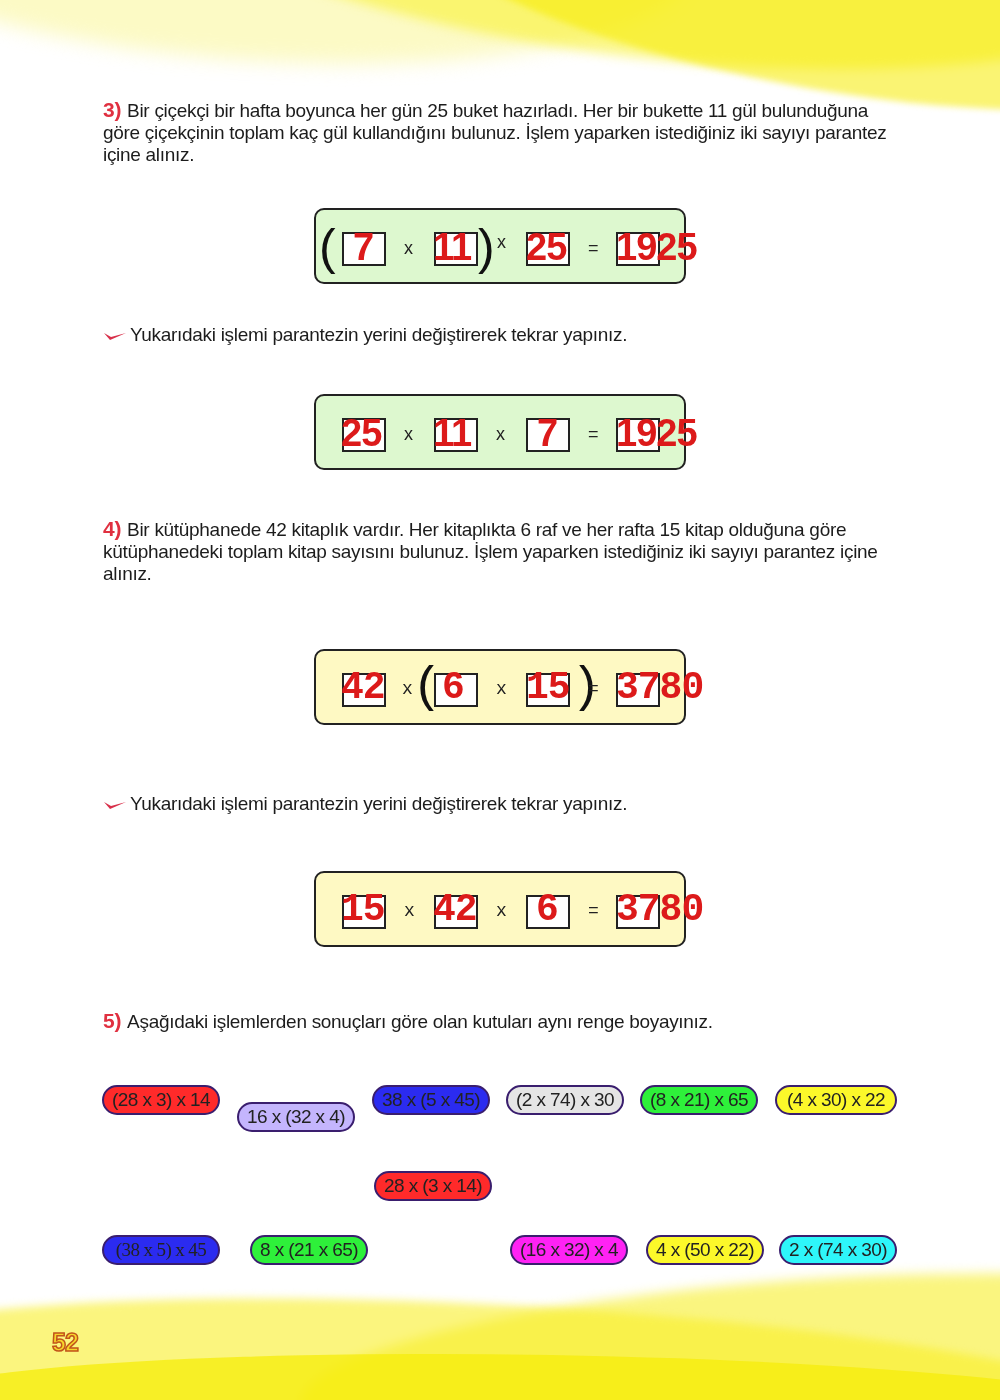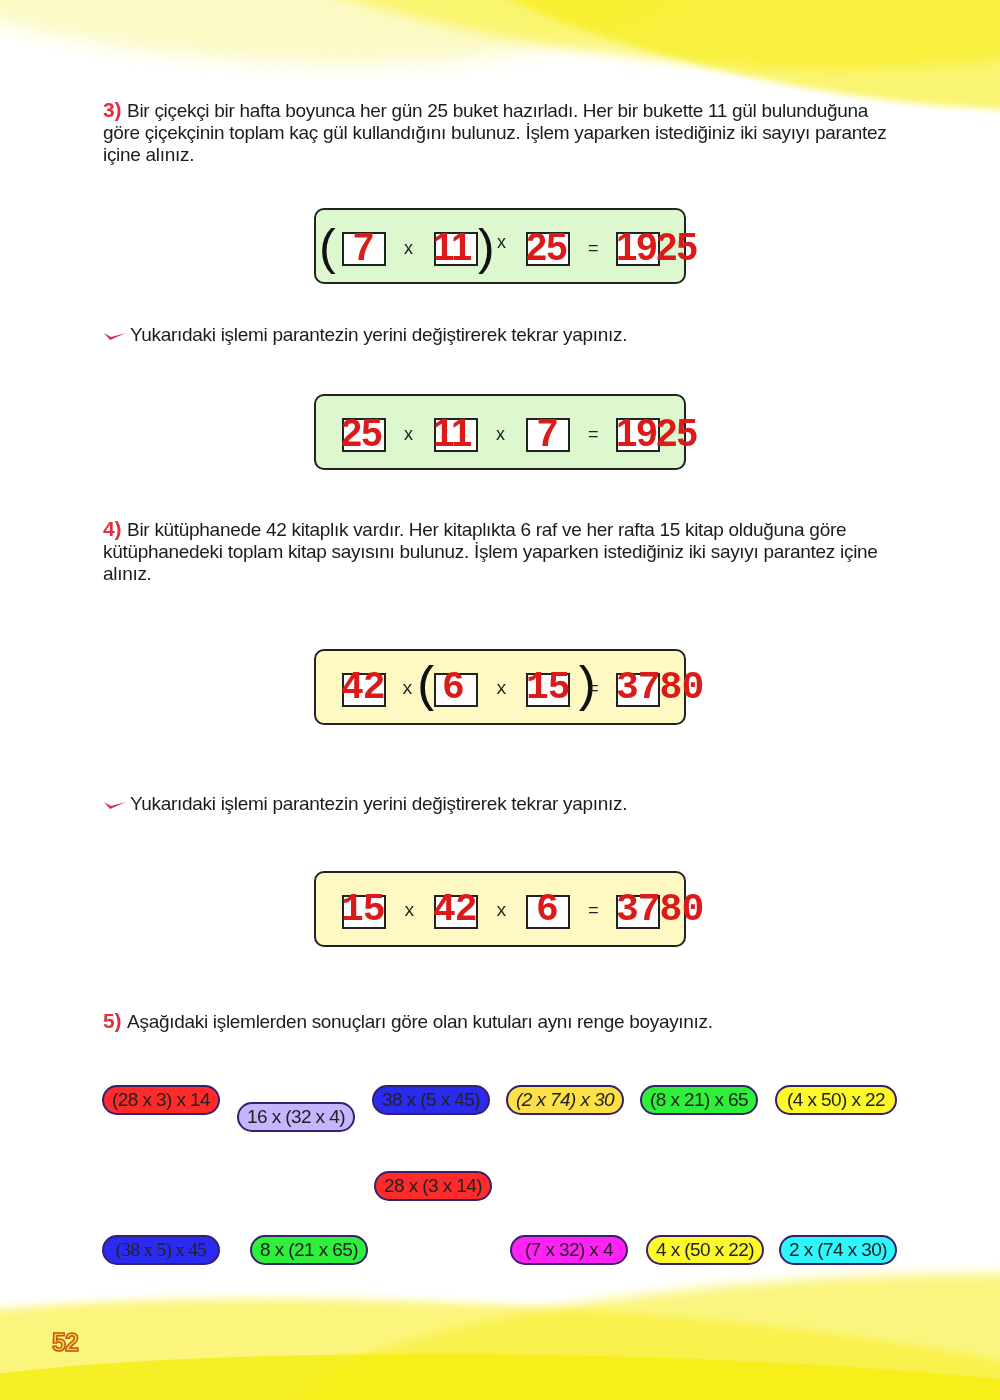--- a/index.html
+++ b/index.html
@@ -152,27 +152,27 @@
 </div>
 
 <div class="q-text" style="top:1010px;">
   <span class="q-num">5)</span><span>Aşağıdaki işlemlerden sonuçları göre olan kutuları aynı renge boyayınız.</span>
 </div>
 
 <div>
   <div class="chip" style="left: 102px; top: 1085px; background: rgb(255, 42, 42);">(28 x 3) x 14</div>
   <div class="chip" style="left: 237px; top: 1102px; background: #c4b5fd;">16 x (32 x 4)</div>
   <div class="chip" style="left: 372px; top: 1085px; background: rgb(43, 43, 240);">38  x (5 x 45)</div>
-  <div class="chip" style="left: 506px; top: 1085px; background: #fde047; font-style: italic;">(2 x 74) x 30</div>
+  <div class="chip" style="left: 506px; top: 1085px; background: #e5e5e5;">(2 x 74) x 30</div>
   <div class="chip" style="left: 640px; top: 1085px; background: rgb(46, 240, 58);">(8 x 21) x 65</div>
-  <div class="chip" style="left: 775px; top: 1085px; width: 122px; background: rgb(252, 248, 42);">(4 x 50) x 22</div>
+  <div class="chip" style="left: 775px; top: 1085px; width: 122px; background: rgb(252, 248, 42);">(4 x 30) x 22</div>
 </div>
 
 <div>
   <div class="chip" style="left: 102px; top: 1235px; background: rgb(43, 43, 240); font-family: Liberation Serif, serif;">(38 x 5) x 45</div>
   <div class="chip" style="left: 250px; top: 1235px; background: rgb(46, 240, 58);">8 x (21 x 65)</div>
   <div class="chip" style="left: 374px; top: 1171px; background: rgb(255, 42, 42);">28 x (3 x 14)</div>
-  <div class="chip" style="left: 510px; top: 1235px; background: rgb(255, 34, 244);">(7 x 32) x 4</div>
+  <div class="chip" style="left: 510px; top: 1235px; background: rgb(255, 34, 244);">(16 x 32) x 4</div>
   <div class="chip" style="left: 646px; top: 1235px; background: rgb(252, 248, 42);">4 x (50 x 22)</div>
   <div class="chip" style="left: 779px; top: 1235px; background: rgb(46, 246, 250);">2 x (74 x 30)</div>
 </div>
 
 <div class="page-number">52</div>
 
 </body></html>

